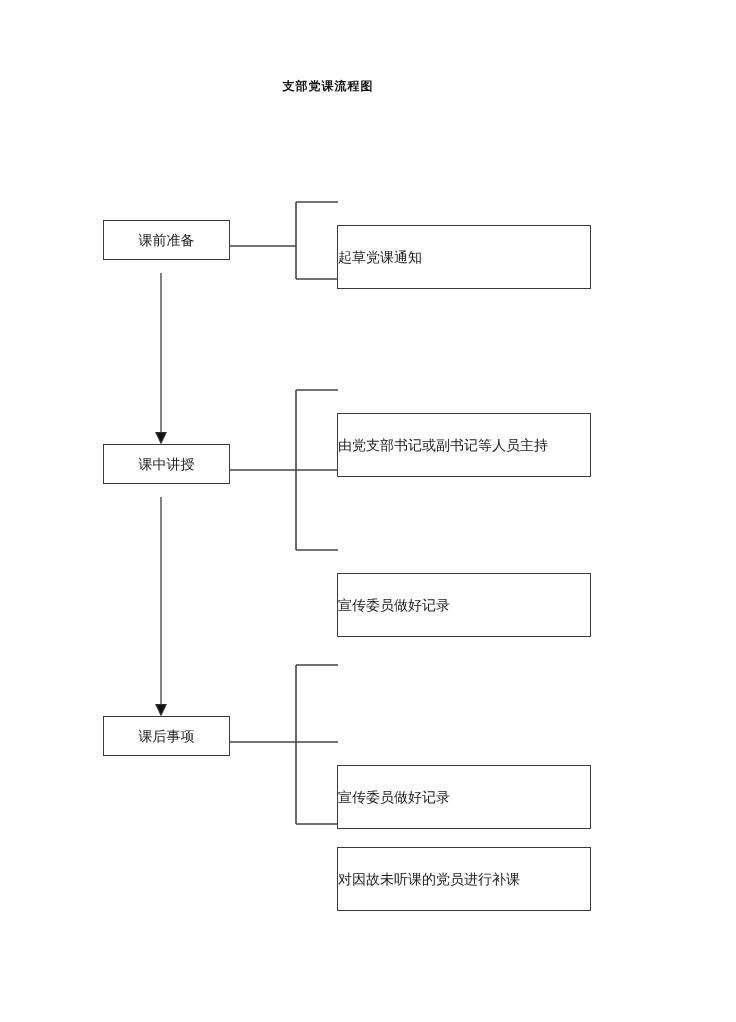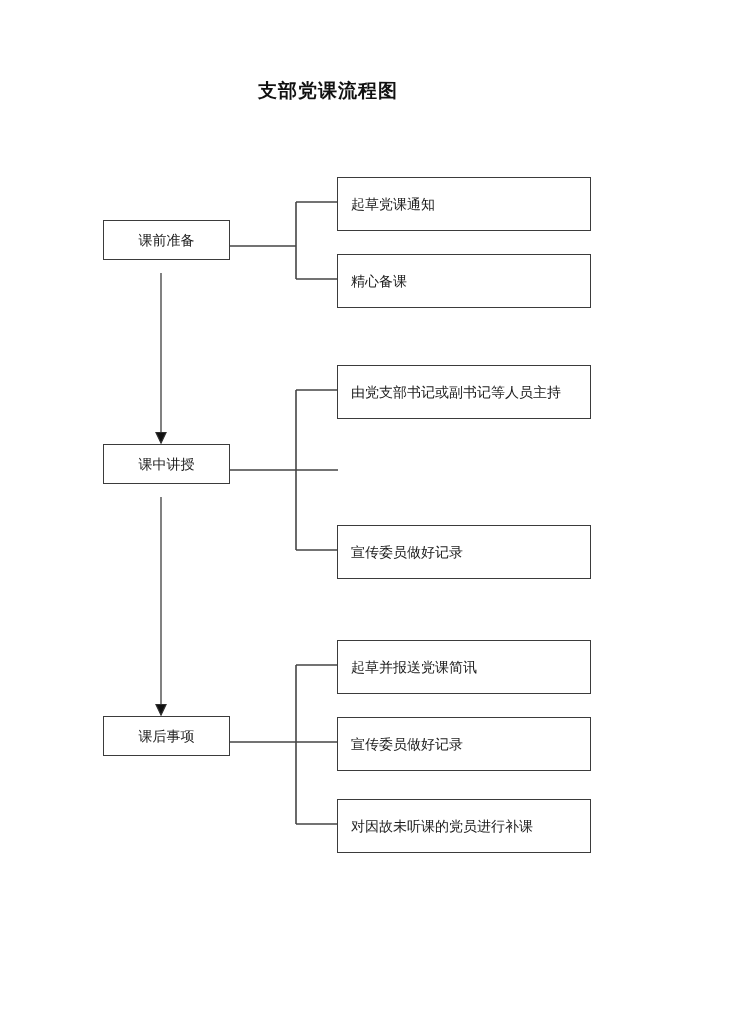--- a/index.html
+++ b/index.html
@@ -15,21 +15,21 @@
     font-family: "Liberation Sans", sans-serif;
     overflow: hidden;
   }
   .title {
     position: absolute;
     top: 78px;
     left: 0;
     width: 656px;
     margin: 0;
     text-align: center;
-    font-size: 19px;
+    font-size: 12px;
     font-weight: bold;
     color: #111111;
     letter-spacing: 1px;
   }
   .connectors {
     position: absolute;
     top: 0;
     left: 0;
   }
   .box {
@@ -46,23 +46,23 @@
   }
   .stage-box {
     left: 103px;
     width: 127px;
     height: 40px;
     justify-content: center;
   }
   .step-box {
     left: 337px;
     width: 254px;
-    height: 54px;
-    padding-left: 13px;
+    height: 64px;
     justify-content: flex-start;
+    margin-top: 48px;
   }
 </style>
 </head>
 <body>
 
 <div class="page">
 
   <h1 class="title">支部党课流程图</h1>
 
   <svg class="connectors" width="736" height="1022" viewBox="0 0 736 1022">
@@ -74,24 +74,22 @@
     <g stroke="#2e2e2e" stroke-width="1.2" fill="#111111">
       <line x1="161" y1="273" x2="161" y2="434"></line>
       <polygon points="161,443 156,432.5 166,432.5"></polygon>
       <line x1="161" y1="497" x2="161" y2="706"></line>
       <polygon points="161,715 156,704.5 166,704.5"></polygon>
     </g>
   </svg>
 
   <div class="box stage-box" style="top:220px">课前准备</div>
   <div class="box step-box" style="top:177px">起草党课通知</div>
-  <div class="box step-box" style="top:254px">精心备课</div>
 
   <div class="box step-box" style="top:365px">由党支部书记或副书记等人员主持</div>
   <div class="box stage-box" style="top:444px">课中讲授</div>
   <div class="box step-box" style="top:525px">宣传委员做好记录</div>
 
   <div class="box stage-box" style="top:716px">课后事项</div>
-  <div class="box step-box" style="top:640px">起草并报送党课简讯</div>
   <div class="box step-box" style="top:717px">宣传委员做好记录</div>
   <div class="box step-box" style="top:799px">对因故未听课的党员进行补课</div>
 
 </div>
 
 </body></html>

